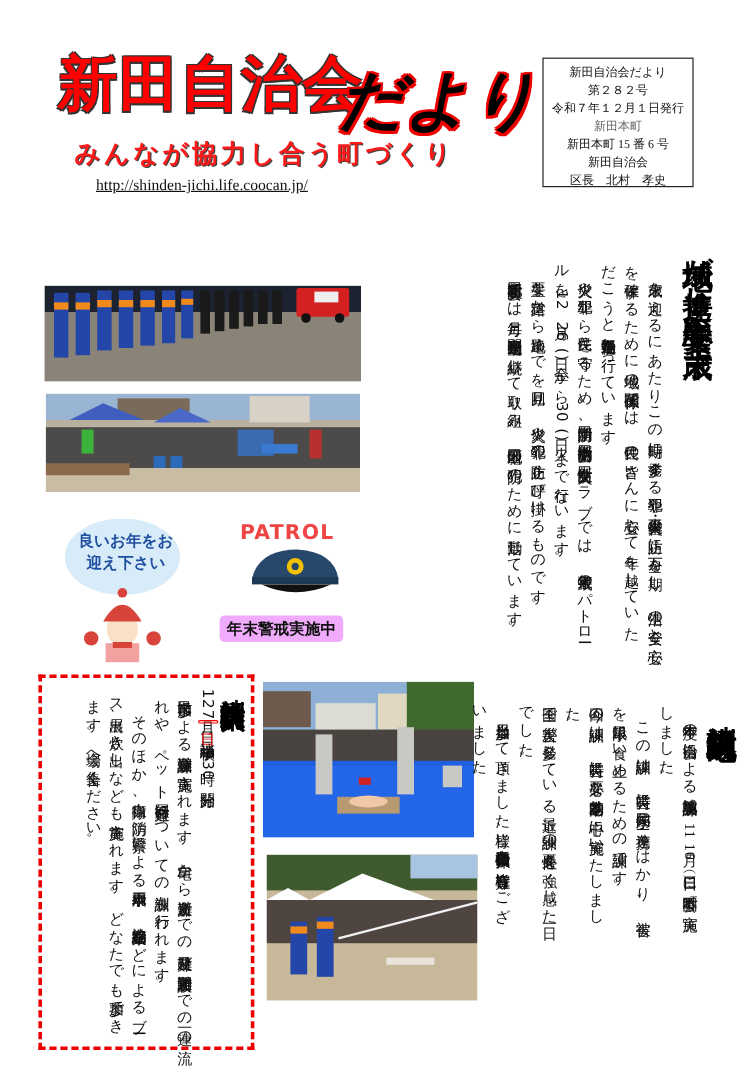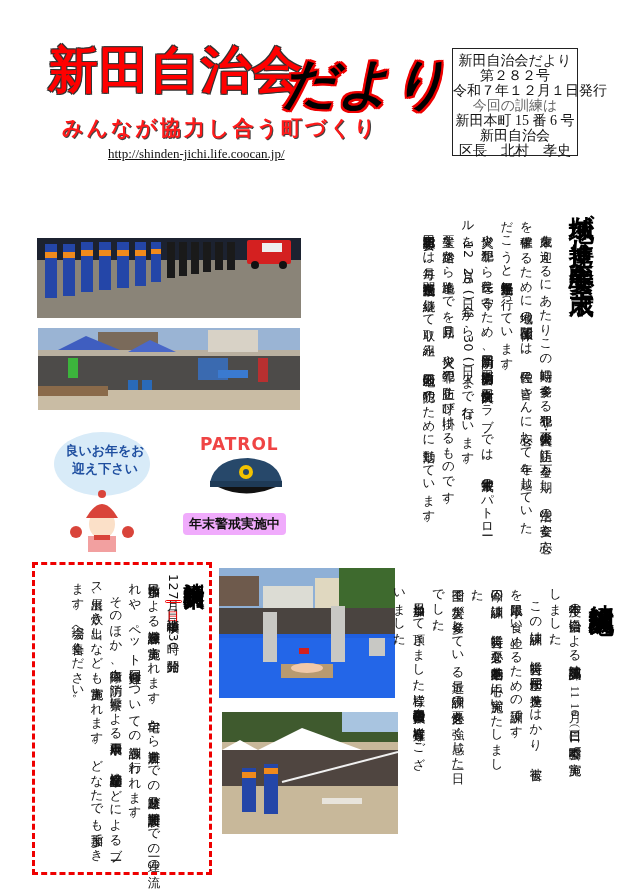--- a/index.html
+++ b/index.html
@@ -6,24 +6,24 @@
   body { width:630px; height:891px; position:relative; overflow:hidden; font-family:"DejaVu Sans", sans-serif; color:#111; }
   .abs { position:absolute; }
 
   
   .title-main { left:48px; top:40px; font-size:50px; font-weight:bold; color:#ff0000; letter-spacing:1px;
     text-shadow: 1px 1px 0 #333, -1px -1px 0 #333, 1px -1px 0 #333, -1px 1px 0 #333; white-space:nowrap; line-height:60px; }
   .title-sub { left:282px; top:38px; font-size:54px; font-weight:bold; color:#000; font-style:italic; line-height:62px;
     text-shadow: 2px 0 0 #e00, -2px 0 0 #e00, 0 2px 0 #e00, 0 -2px 0 #e00, 2px 2px 0 #e00, -2px -2px 0 #e00, 2px -2px 0 #e00, -2px 2px 0 #e00; white-space:nowrap;margin-top:15px; }
   .slogan { left:62px; top:114px; font-size:21px; font-weight:bold; color:#ff1a1a; letter-spacing:3px; white-space:nowrap;
     text-shadow: 1px 1px 0 #444; }
-  .url { left:80px; top:146px; font-family:"Liberation Serif", serif; font-size:13px; text-decoration:underline; color:#111; white-space:nowrap;margin-left:28px; }
+  .url { left:80px; top:146px; font-family:"Liberation Serif", serif; font-size:13px; text-decoration:underline; color:#111; white-space:nowrap; }
 
   .issue-box { left:452px; top:48px; width:126px; height:108px; border:1px solid #222; text-align:center;
-    font-family:"Liberation Serif", serif; font-size:14px; line-height:15px; padding-top:4px; box-sizing:border-box; }
+    font-family:"Liberation Serif", serif; font-size:10px; line-height:15px; padding-top:4px; box-sizing:border-box; }
   .issue-box div { white-space:nowrap; }
   .issue-box .muted { color:#666; }
   .vtext { writing-mode:vertical-rl; font-size:12.5px; line-height:19.5px; letter-spacing:0.5px; }
   .vhead { writing-mode:vertical-rl; font-weight:900; color:#000; letter-spacing:-1px; font-family:"DejaVu Sans", sans-serif; }
 
   
   .photo { overflow:hidden; }
   .photo svg { display:block; }
 
   .badge { left:183px; top:513px; background:#f0abfc; border-radius:4px; padding:2px 6px; font-size:13px; font-weight:bold; color:#111; white-space:nowrap; }
@@ -35,21 +35,21 @@
 
 <div class="abs title-main">新田自治会</div>
 <div class="abs title-sub">だより</div>
 <div class="abs slogan">みんなが協力し合う町づくり</div>
 <div class="abs url">http://shinden-jichi.life.coocan.jp/</div>
 
 <div class="abs issue-box">
   <div>新田自治会だより</div>
   <div>第２８２号</div>
   <div>令和７年１２月１日発行</div>
-  <div class="muted">今回の訓練は</div>
+  <div class="muted">新田本町</div>
   <div>新田本町 15 番 6 号</div>
   <div>新田自治会</div>
   <div>区長　北村　孝史</div>
 </div>
 
 <div class="abs vhead" style="left:566px; top:198px; font-size:25px; line-height:30px; height:360px;">地域が連携し安心・安全な歳末</div>
 <div class="abs vtext" style="left:302px; top:212px; height:330px; width:254px;">
   <p style="margin:0">　歳末を迎えるにあたりこの時期に多発する犯罪や火災・不審火の防止に万全を期し、生活の安全と安心を確保するために地域の関係団体では、住民の皆さんに安心して年を越していただこうと毎年巡視活動を行っています。</p>
   <p style="margin:0">　火災や犯罪から住民を守るため、新田消防団、新田消防協力会や新田女性防火クラブでは、年末警戒のパトロールを12 月 26 日(金)から 30 日(火)まで行ないます。</p>
   <p style="margin:0">　主要な道路から路地までを見回り、火災や犯罪の防止を呼び掛けるものです。</p>

